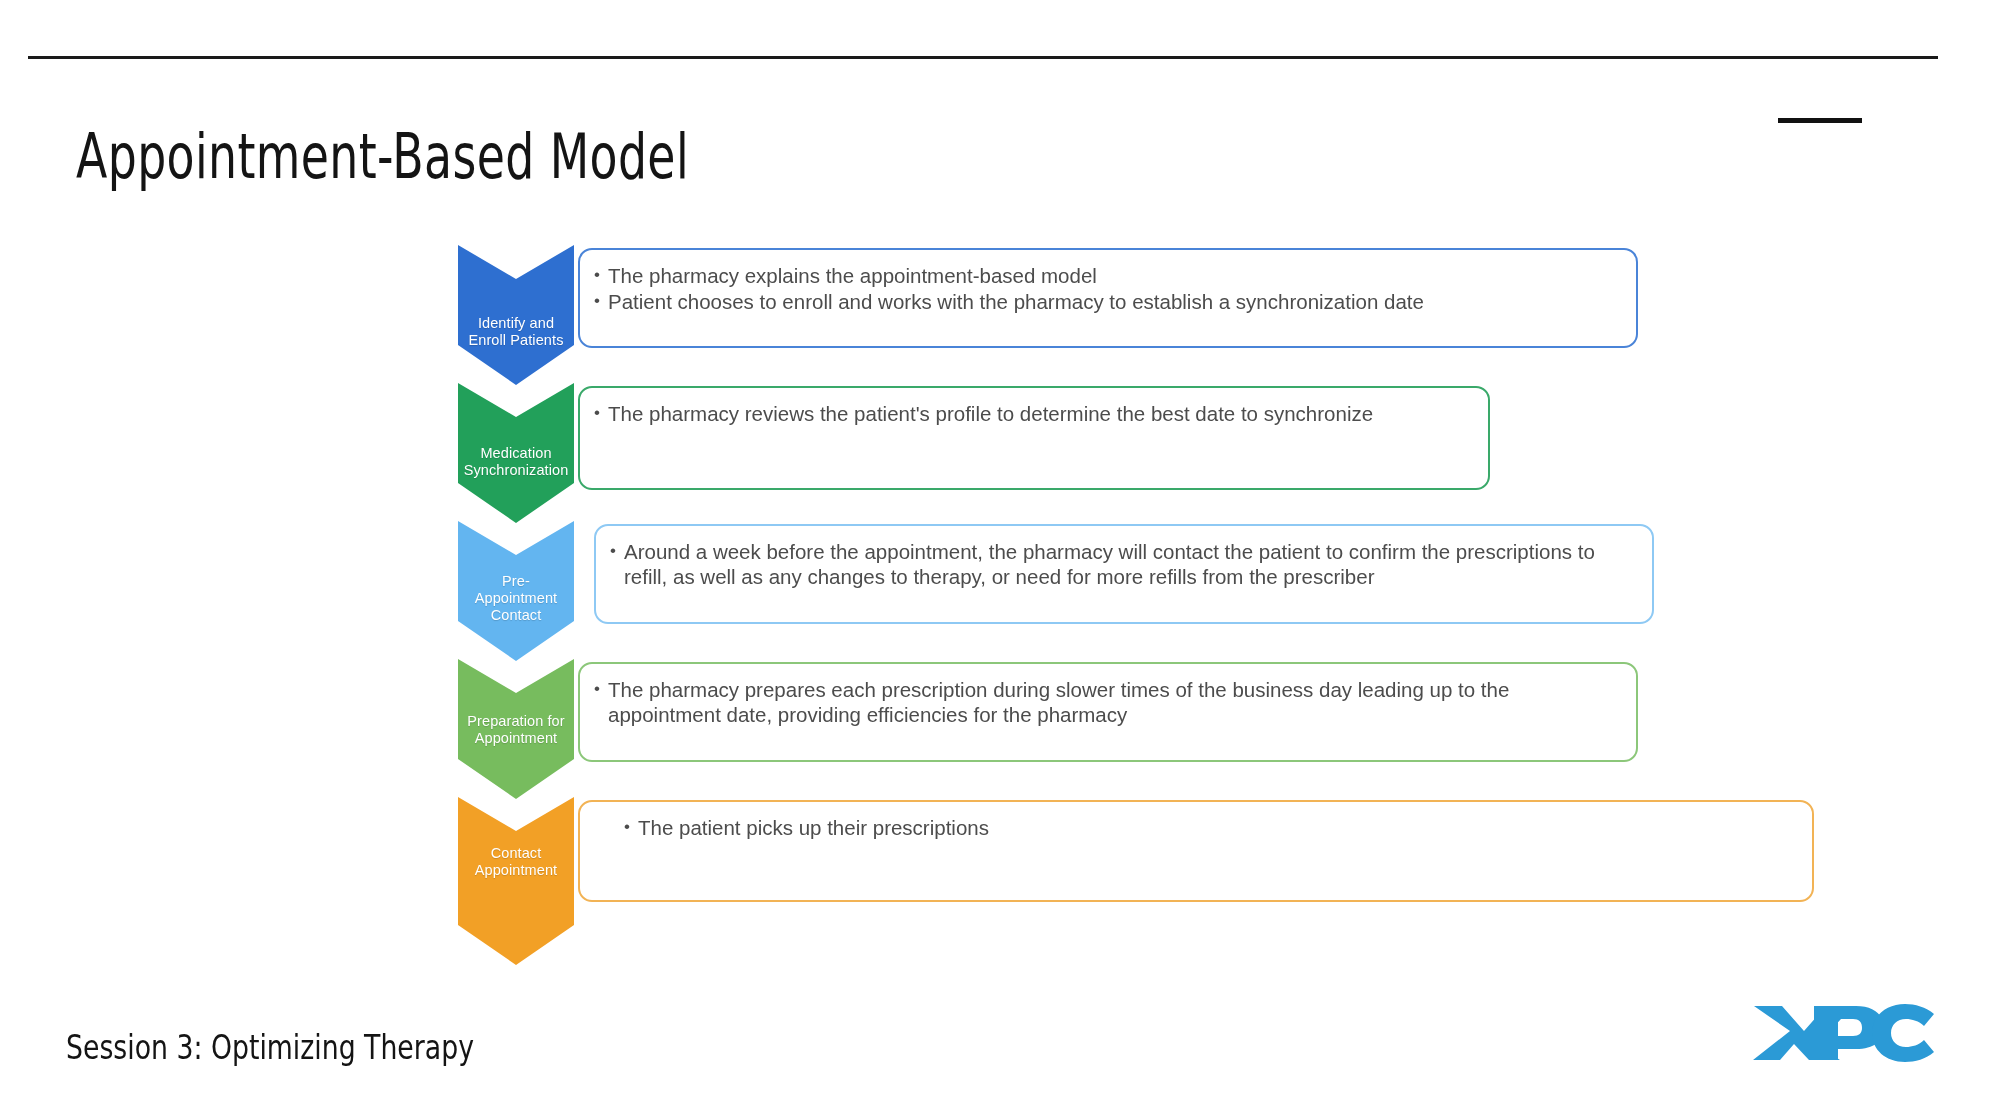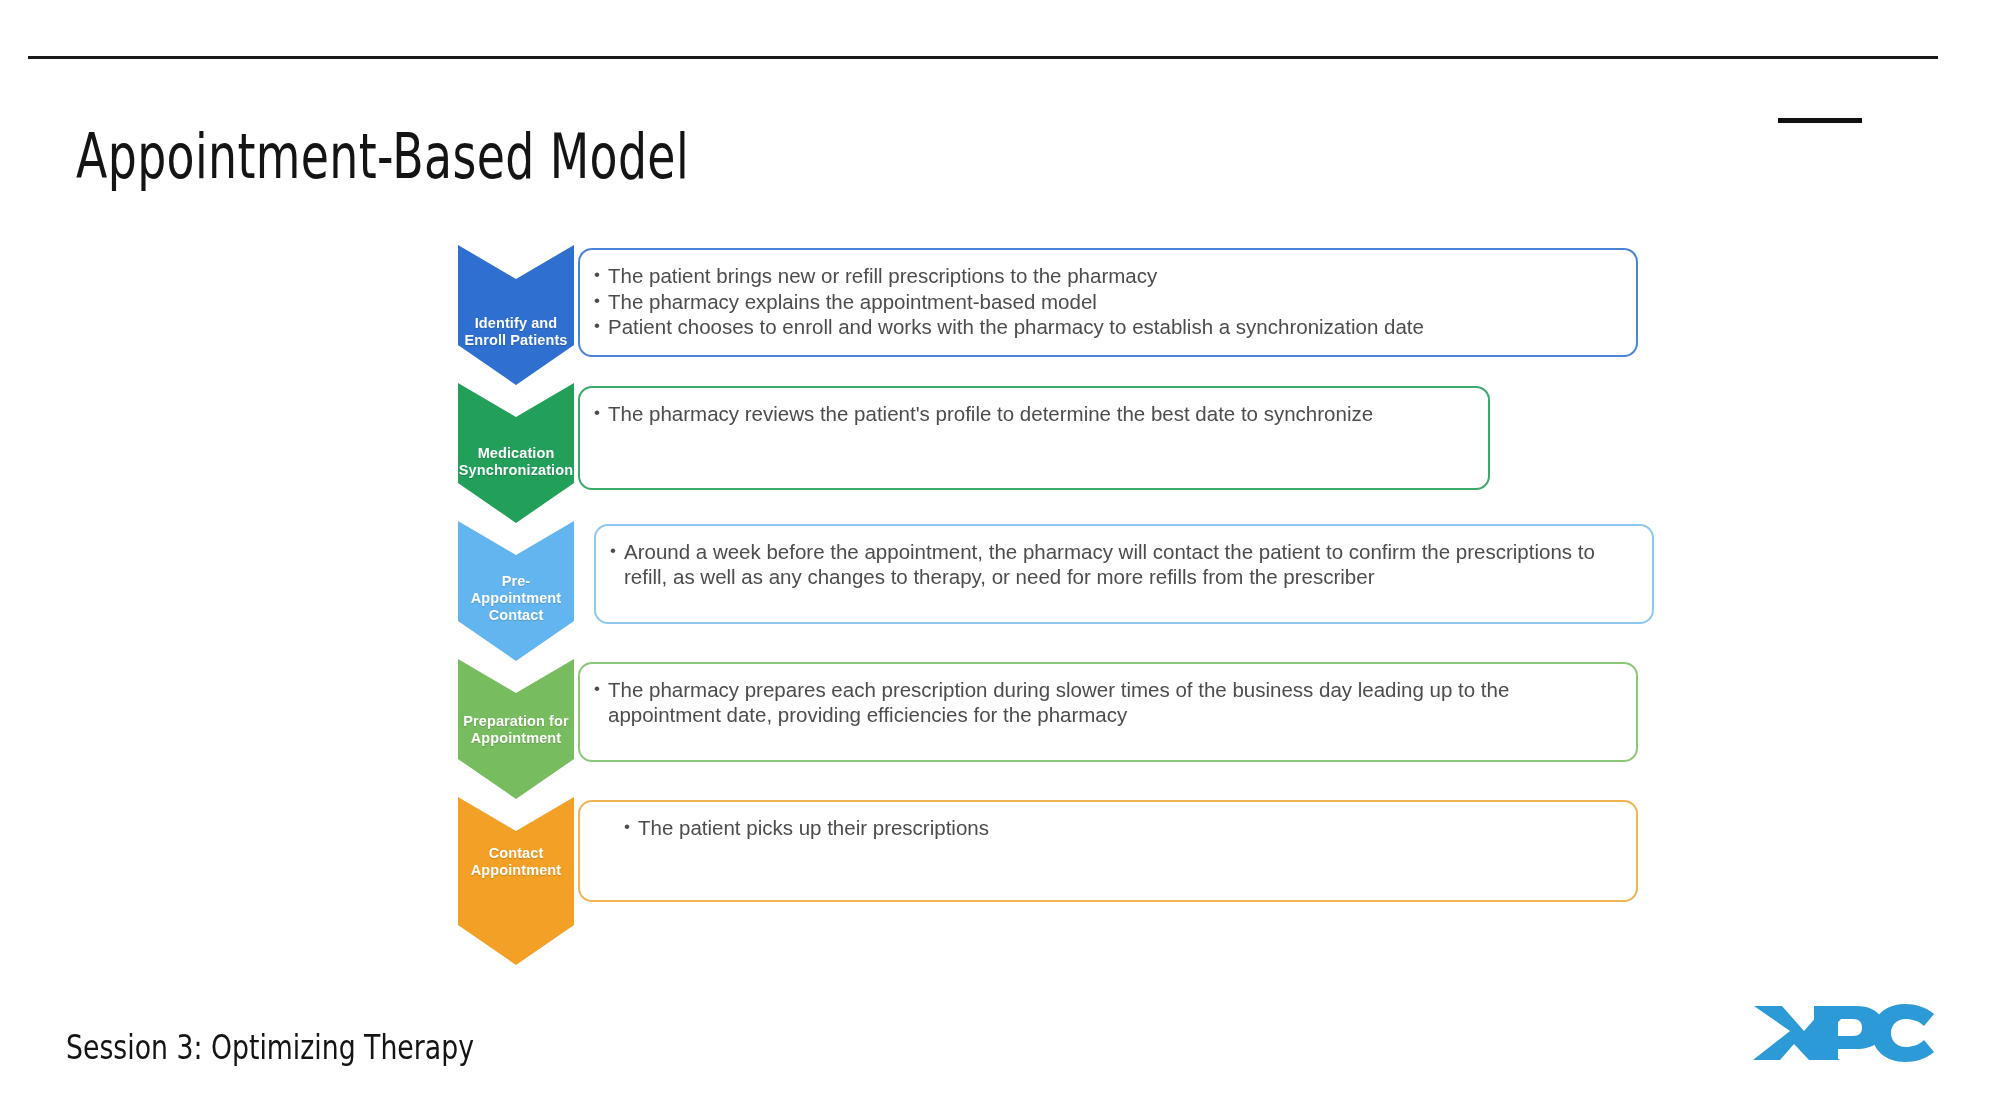--- a/index.html
+++ b/index.html
@@ -86,21 +86,21 @@
     left: 0;
     top: 0;
   }
   .chev-label {
     position: absolute;
     left: 0;
     width: 116px;
     text-align: center;
     color: #ffffff;
     font-family: "Liberation Sans", sans-serif;
-    font-weight: bold;
+    font-weight: normal;
     font-size: 14.5px;
     line-height: 17px;
     letter-spacing: 0.1px;
     text-shadow: 0 1px 1px rgba(0,0,0,0.16);
     pointer-events: none;
   }
   .bullet-box {
     position: absolute;
     box-sizing: border-box;
     background: #ffffff;
@@ -143,21 +143,20 @@
     <div class="step" style="left: 458px; top: 245px; width: 1180px; height: 140px;">
       <svg width="116" height="140" viewBox="0 0 116 140" class="chevron">
         <polygon points="0,0 58,34 116,0 116,100 58,140 0,100" fill="#2E6FD0"></polygon>
       </svg>
       <div class="chev-label" style="top: 70px;">
         <div>Identify and</div>
         <div>Enroll Patients</div>
       </div>
       <div class="bullet-box" style="left: 120px; top: 3px; width: 1060px; min-height: 100px; border-color: rgb(74, 132, 216);">
         <ul class="bullet-list">
-          <li class="bullet-item">The patient brings new or refill prescriptions to the pharmacy</li>
           <li class="bullet-item">The pharmacy explains the appointment-based model</li>
           <li class="bullet-item">Patient chooses to enroll and works with the pharmacy to establish a synchronization date</li>
         </ul>
       </div>
     </div>
     <div class="step" style="left: 458px; top: 383px; width: 1180px; height: 140px;">
       <svg width="116" height="140" viewBox="0 0 116 140" class="chevron">
         <polygon points="0,0 58,34 116,0 116,100 58,140 0,100" fill="#22A05A"></polygon>
       </svg>
       <div class="chev-label" style="top: 62px;">
@@ -200,21 +199,21 @@
       </div>
     </div>
     <div class="step" style="left: 458px; top: 797px; width: 1180px; height: 168px;">
       <svg width="116" height="168" viewBox="0 0 116 168" class="chevron">
         <polygon points="0,0 58,34 116,0 116,128 58,168 0,128" fill="#F2A026"></polygon>
       </svg>
       <div class="chev-label" style="top: 48px;">
         <div>Contact</div>
         <div>Appointment</div>
       </div>
-      <div class="bullet-box" style="left: 120px; top: 3px; width: 1060px; min-height: 102px; border-color: rgb(242, 179, 85); padding-left: 44px;">
+      <div class="bullet-box" style="left: 120px; top: 3px; width: 1236px; min-height: 102px; border-color: rgb(242, 179, 85); padding-left: 44px;">
         <ul class="bullet-list">
           <li class="bullet-item">The patient picks up their prescriptions</li>
         </ul>
       </div>
     </div>
   </div>
 
 <div class="footer-text">Session 3: Optimizing Therapy</div>
 
 <div class="logo">

